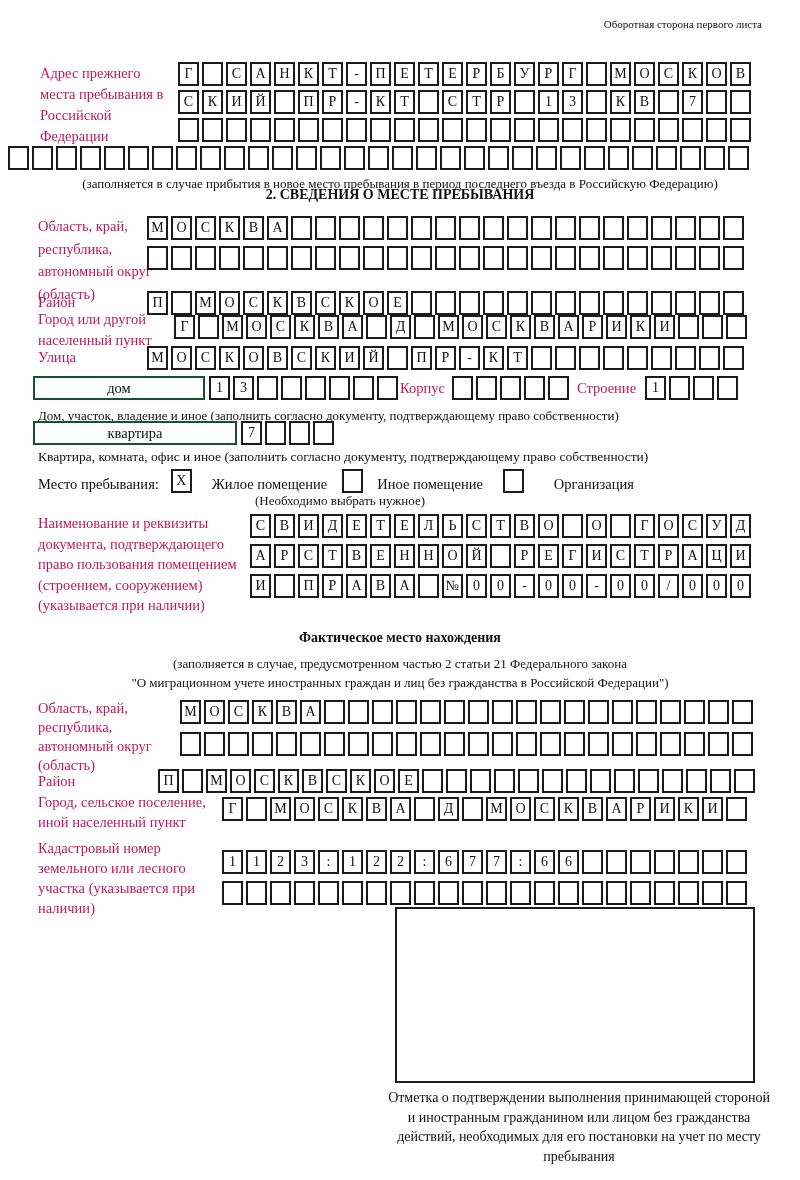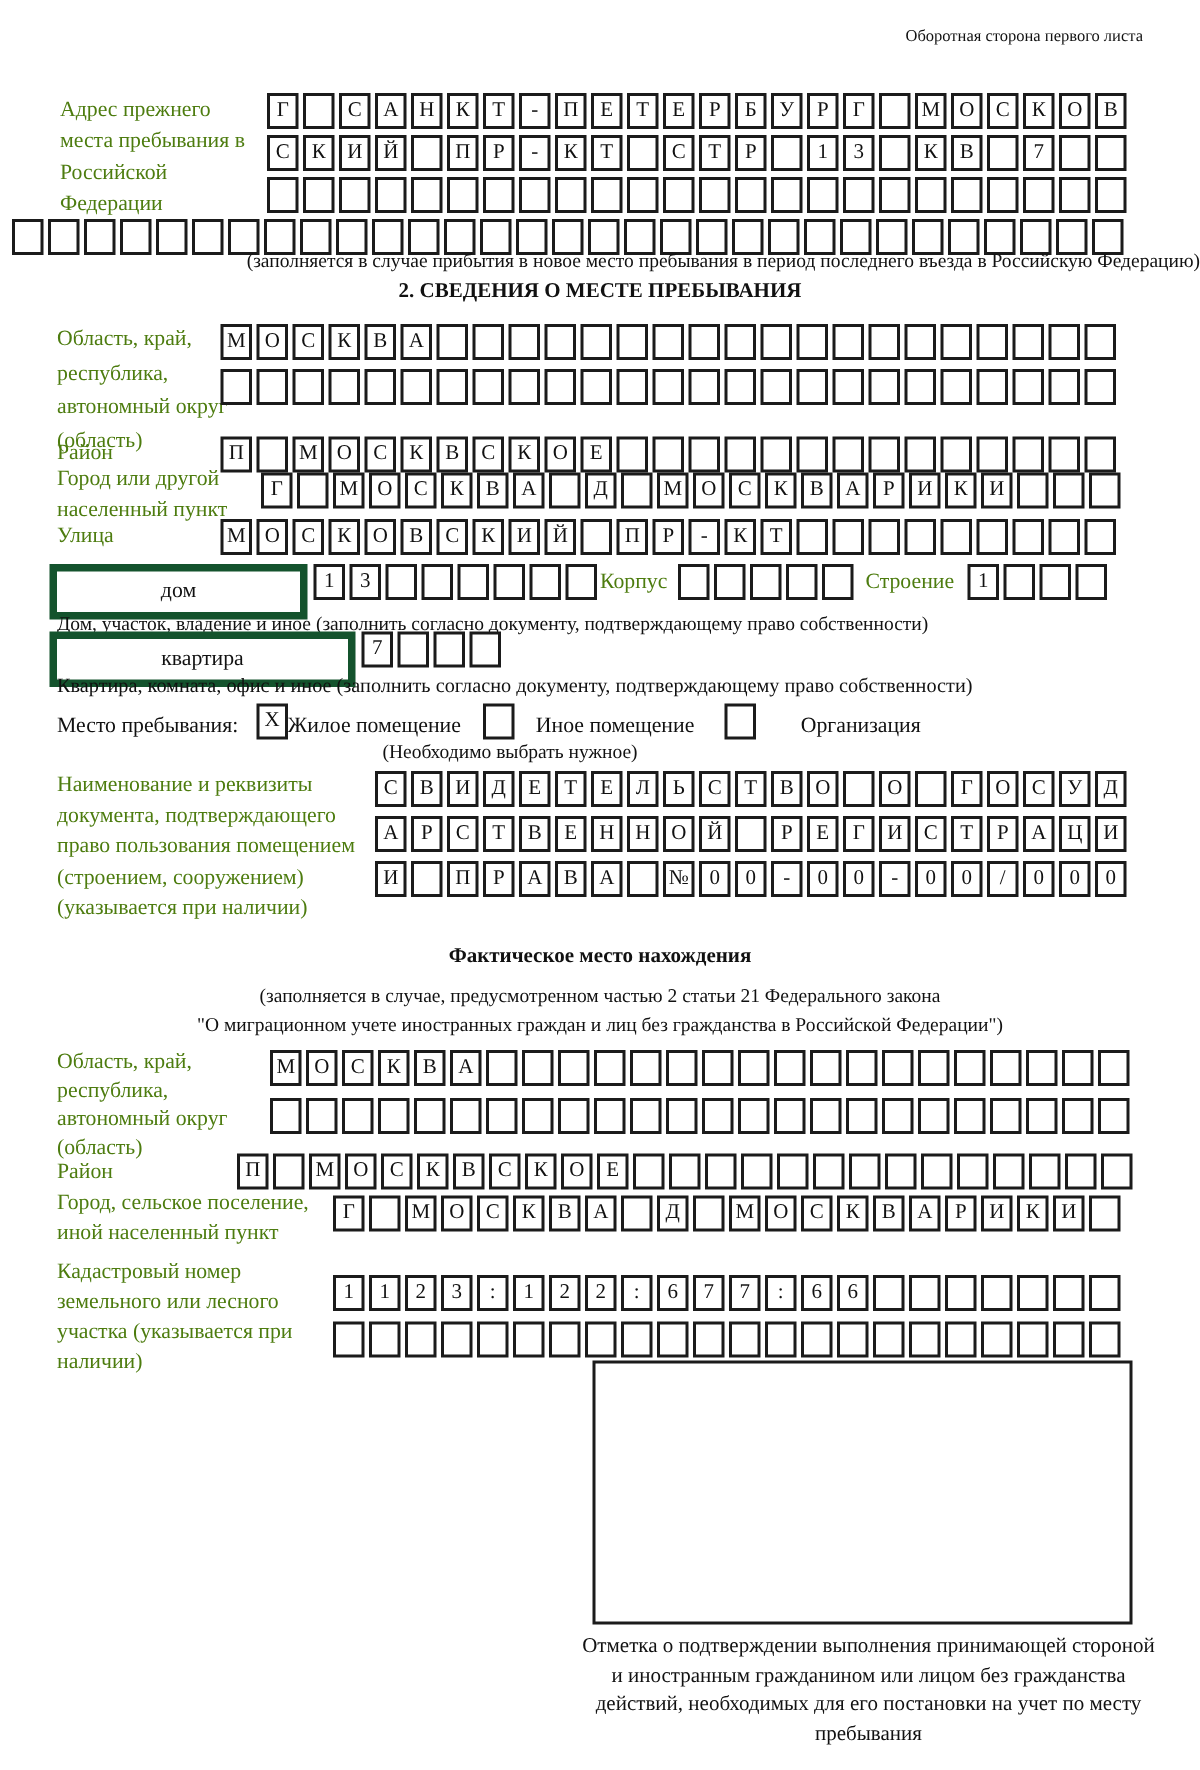--- a/index.html
+++ b/index.html
@@ -1,35 +1,35 @@
 <!DOCTYPE html>
 <html><head>
 <meta charset="utf-8">
 <style>
   html,body{margin:0;padding:0;background:#fff;}
   body{width:800px;height:1180px;position:relative;font-family:"Liberation Serif",serif;color:#111;}
   .abs{position:absolute;}
-  .label{position:absolute;font-size:14.5px;line-height:21px;color:#4d7c0f;}
+  .label{position:absolute;font-size:14.5px;line-height:21px;color:#be185d;}
   .caption{position:absolute;font-size:13px;color:#111;}
   .center{left:0;width:800px;text-align:center;}
   .grid{position:absolute;white-space:nowrap;}
   .cell{display:inline-flex;width:21px;height:24px;border:2px solid #1b1b1b;box-sizing:border-box;
         margin-right:3px;align-items:center;justify-content:center;font-size:14px;vertical-align:top;}
-  .bigcellrect{position:absolute;height:37px;border:5px solid #14532d;box-sizing:border-box;
+  .bigcellrect{position:absolute;height:24px;border:2px solid #14532d;box-sizing:border-box;
         display:flex;align-items:center;justify-content:center;font-size:14.5px;}
   .checkbox{display:inline-flex;width:21px;height:24px;border:2px solid #1b1b1b;box-sizing:border-box;
         align-items:center;justify-content:center;font-size:14px;}
   .title{position:absolute;font-weight:bold;font-size:14px;}
   #header-note{top:18px;right:38px;font-size:11px;}
   #prev-label{left:40px;top:63px;width:135px;}
   #prev-r1{left:178px;top:62px;}
   #prev-r2{left:178px;top:90px;}
   #prev-r3{left:178px;top:118px;}
   #prev-r4{left:8px;top:146px;}
-  #prev-note{top:166px;font-size:13px;text-align:right;}
+  #prev-note{top:176px;font-size:13px;}
   #sec2-title{top:187px;}
   #s2-region-label{left:38px;top:215px;width:118px;line-height:22.5px;}
   #s2-region-r1{left:147px;top:216px;}
   #s2-region-r2{left:147px;top:246px;}
   #s2-district-label{left:38px;top:292px;}
   #s2-district-r1{left:147px;top:291px;}
   #s2-city-label{left:38px;top:309px;width:140px;line-height:21px;}
   #s2-city-r1{left:174px;top:315px;}
   #s2-street-label{left:38px;top:347px;}
   #s2-street-r1{left:147px;top:346px;}
@@ -37,21 +37,21 @@
   #house-cells{left:209px;top:376px;}
   #korpus-label{left:400px;top:378px;}
   #korpus-cells{left:452px;top:376px;}
   #stroenie-label{left:577px;top:378px;}
   #stroenie-cells{left:645px;top:376px;}
   #house-note{left:38px;top:408px;font-size:13px;}
   #apt-rect{left:33px;top:421px;width:204px;}
   #apt-cells{left:241px;top:421px;}
   #apt-note{left:38px;top:449px;font-size:13.5px;}
   #stay-row{left:38px;top:469px;display:flex;align-items:flex-end;font-size:14.5px;}
-  #stay-row .m1{margin-left:12px;} #stay-row .m2{margin-left:0;}
+  #stay-row .m1{margin-left:12px;} #stay-row .m2{margin-left:20px;}
   #stay-row .m3{margin-left:15px;} #stay-row .m4{margin-left:14px;}
   #stay-row .m5{margin-left:20px;} #stay-row .m6{margin-left:30px;}
   #stay-note{left:150px;top:493px;width:380px;text-align:center;font-size:13px;}
   #doc-label{left:38px;top:513px;width:212px;line-height:20.5px;}
   #doc-r1{left:250px;top:514px;}
   #doc-r2{left:250px;top:544px;text-decoration:underline;}
   #doc-r3{left:250px;top:574px;}
   #fact-title{top:630px;}
   #fact-note1{top:656px;font-size:13px;}
   #fact-note2{top:675px;font-size:13px;}

